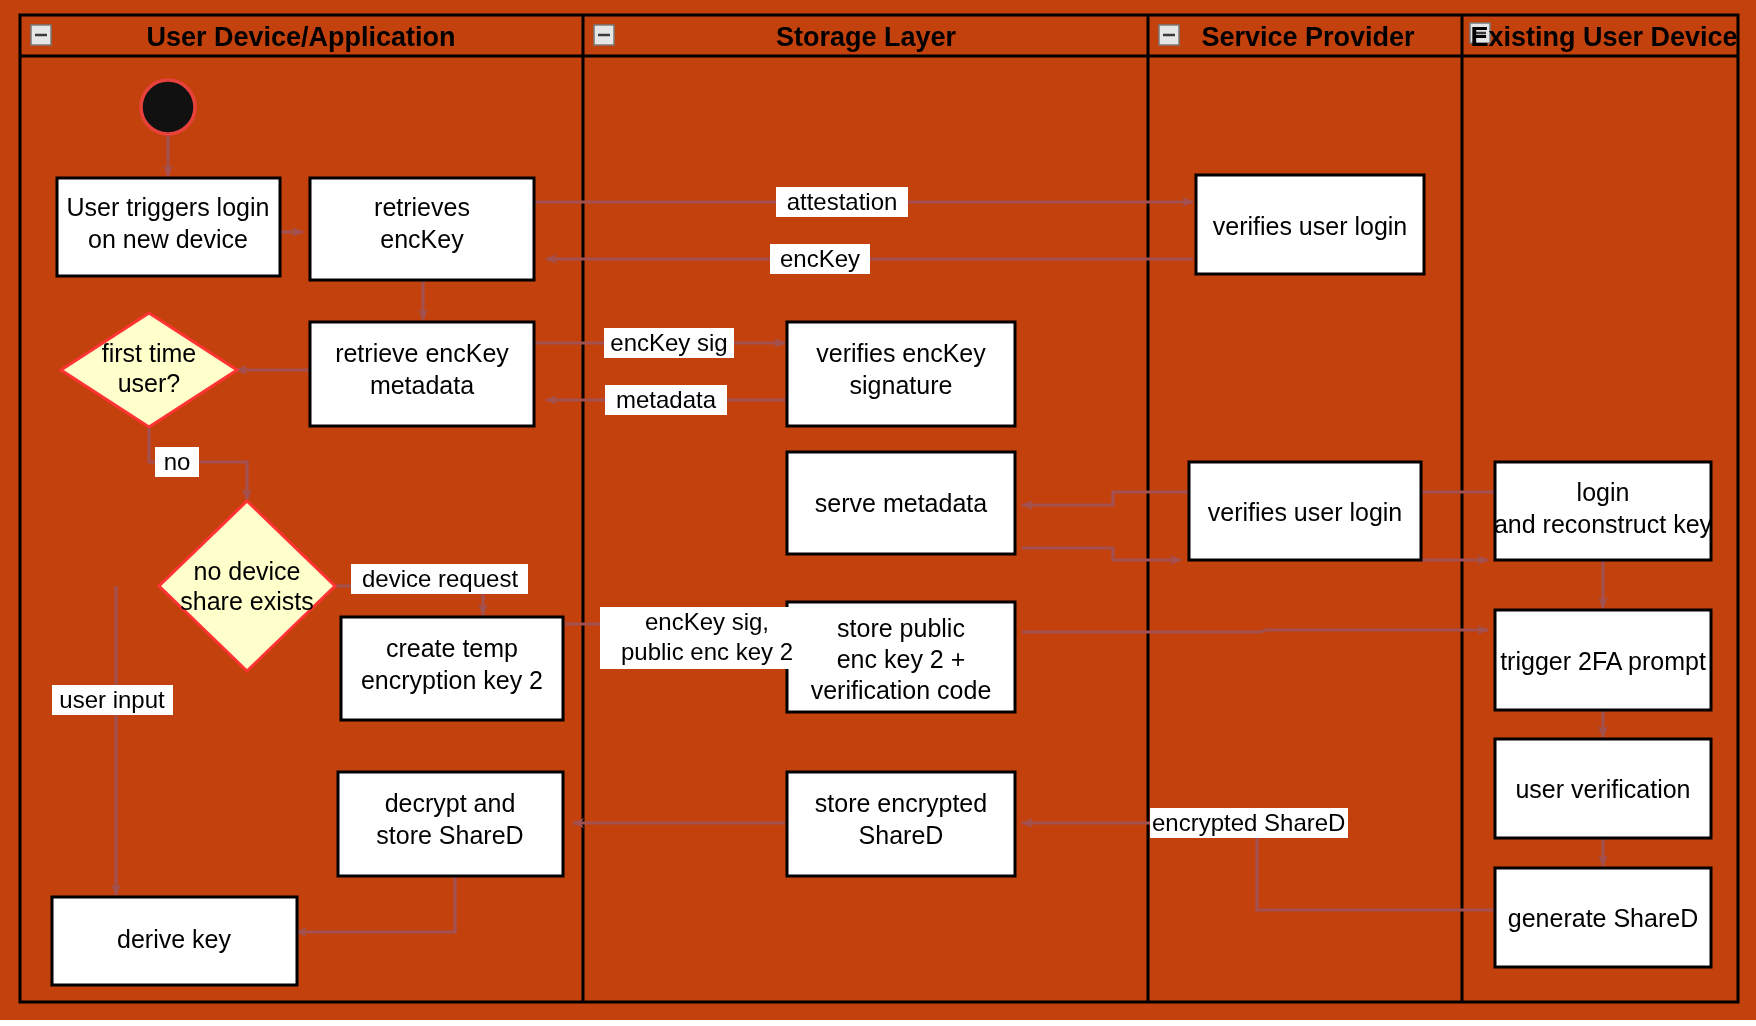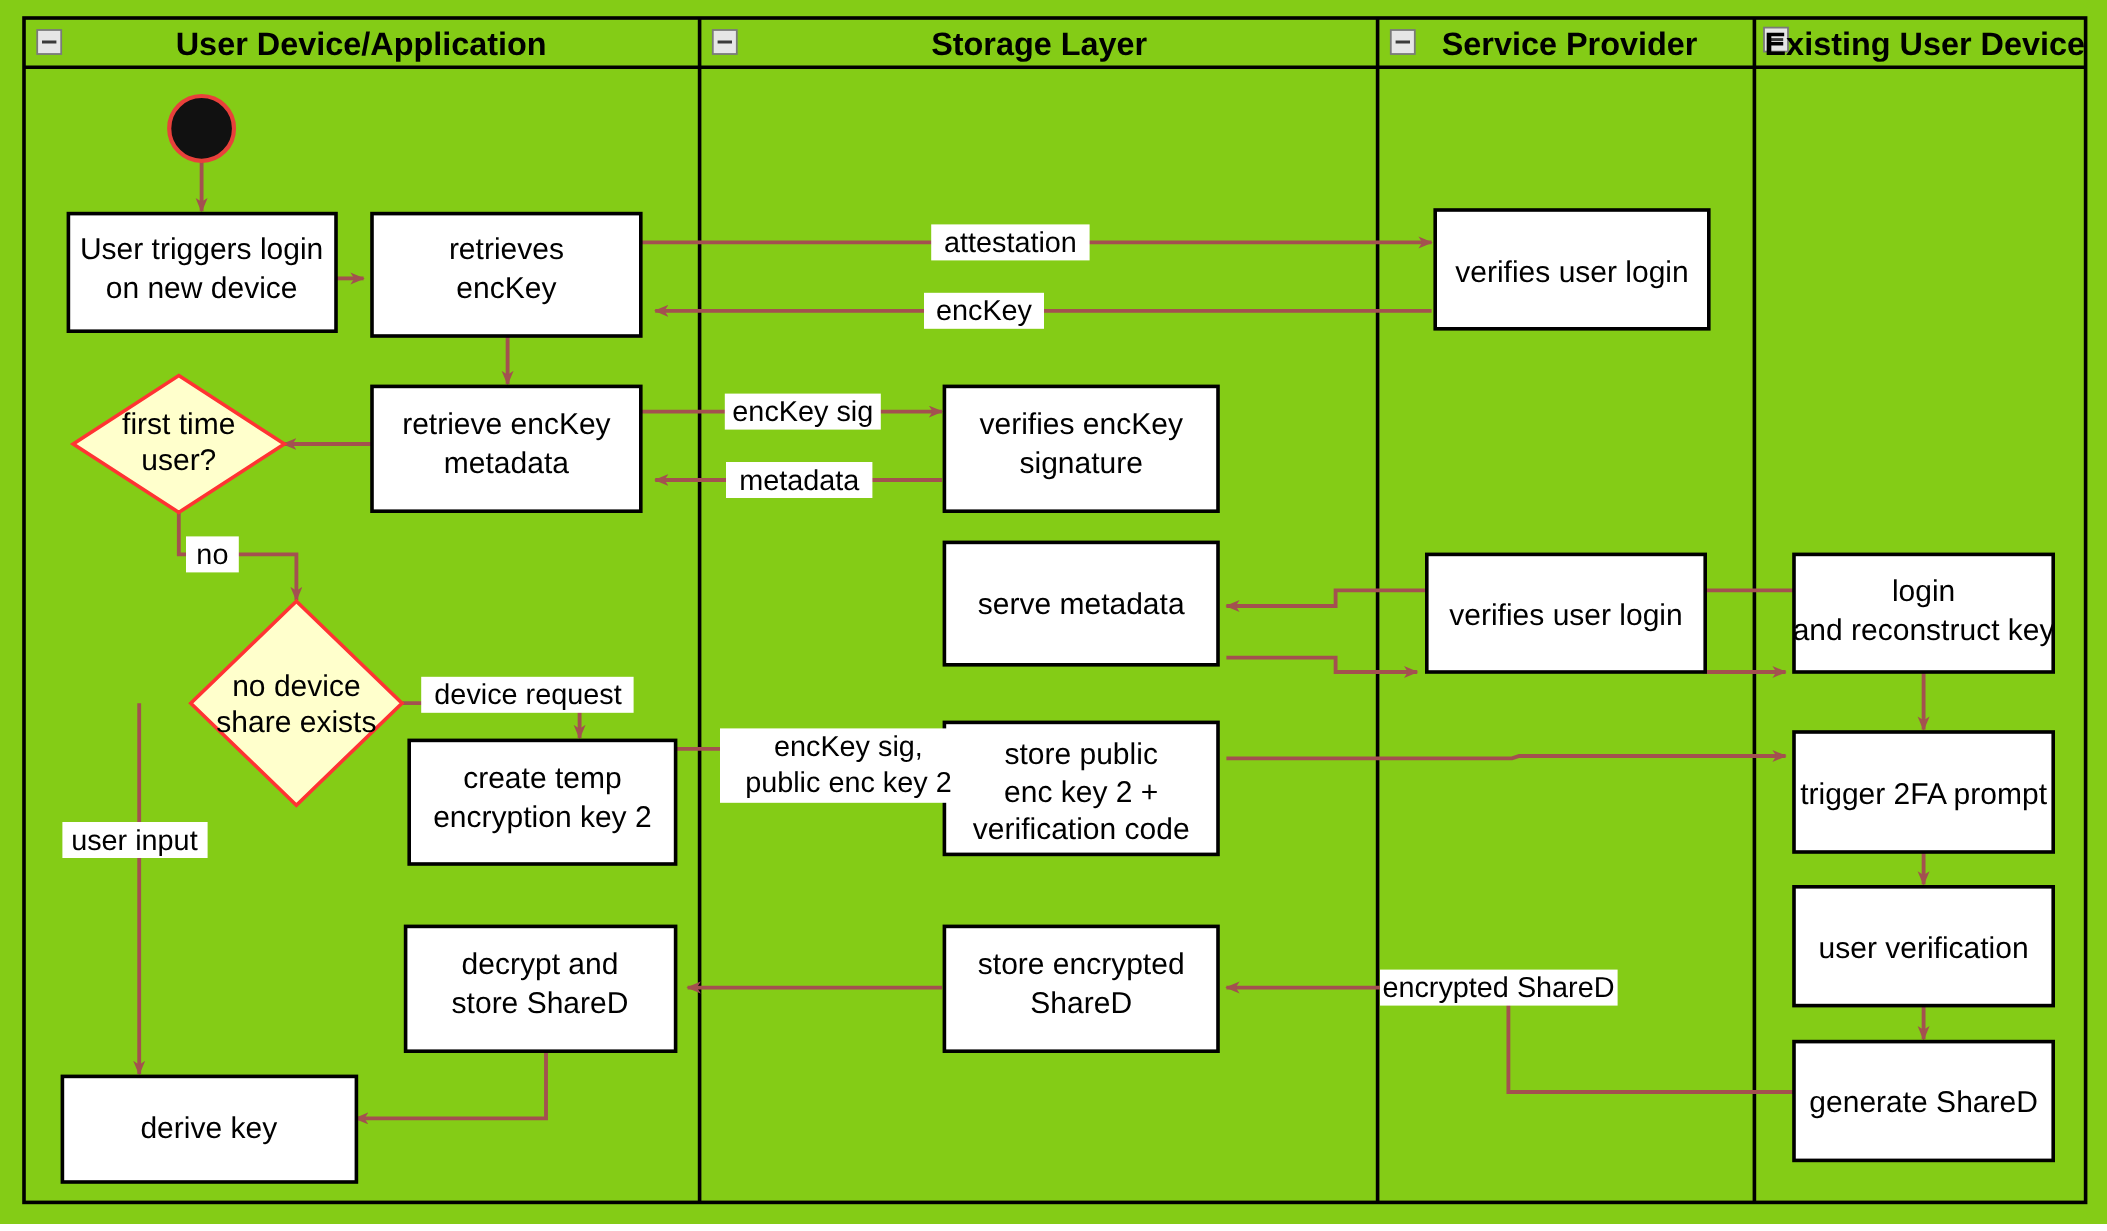--- a/index.html
+++ b/index.html
@@ -1,17 +1,17 @@
 <!DOCTYPE html>
 <html><head>
 <meta charset="utf-8">
 <style>
   html,body{margin:0;padding:0;background:#ffffff;}
   body{font-family:"Liberation Sans", sans-serif;}
-  #stage{position:relative;width:1756px;height:1020px;background:#84cc16;overflow:hidden;}
+  #stage{position:relative;width:1756px;height:1020px;background:#c2410c;overflow:hidden;}
   svg{display:block;}
   .lane-title{font-family:"Liberation Sans", sans-serif;font-size:27px;font-weight:bold;fill:#000000;}
   .node-text{font-family:"Liberation Sans", sans-serif;font-size:25px;fill:#000000;}
   .edge-text{font-family:"Liberation Sans", sans-serif;font-size:24px;fill:#000000;}
   .dec-text{font-family:"Liberation Sans", sans-serif;font-size:25px;fill:#000000;}
   .frame{fill:none;stroke:#000000;stroke-width:3;}
   .lane-div{stroke:#000000;stroke-width:3;}
   .hdr-line{stroke:#000000;stroke-width:3;}
   .box{fill:#ffffff;stroke:#000000;stroke-width:3;}
   .diamond{fill:#ffffcc;stroke:#ff3333;stroke-width:3;}

